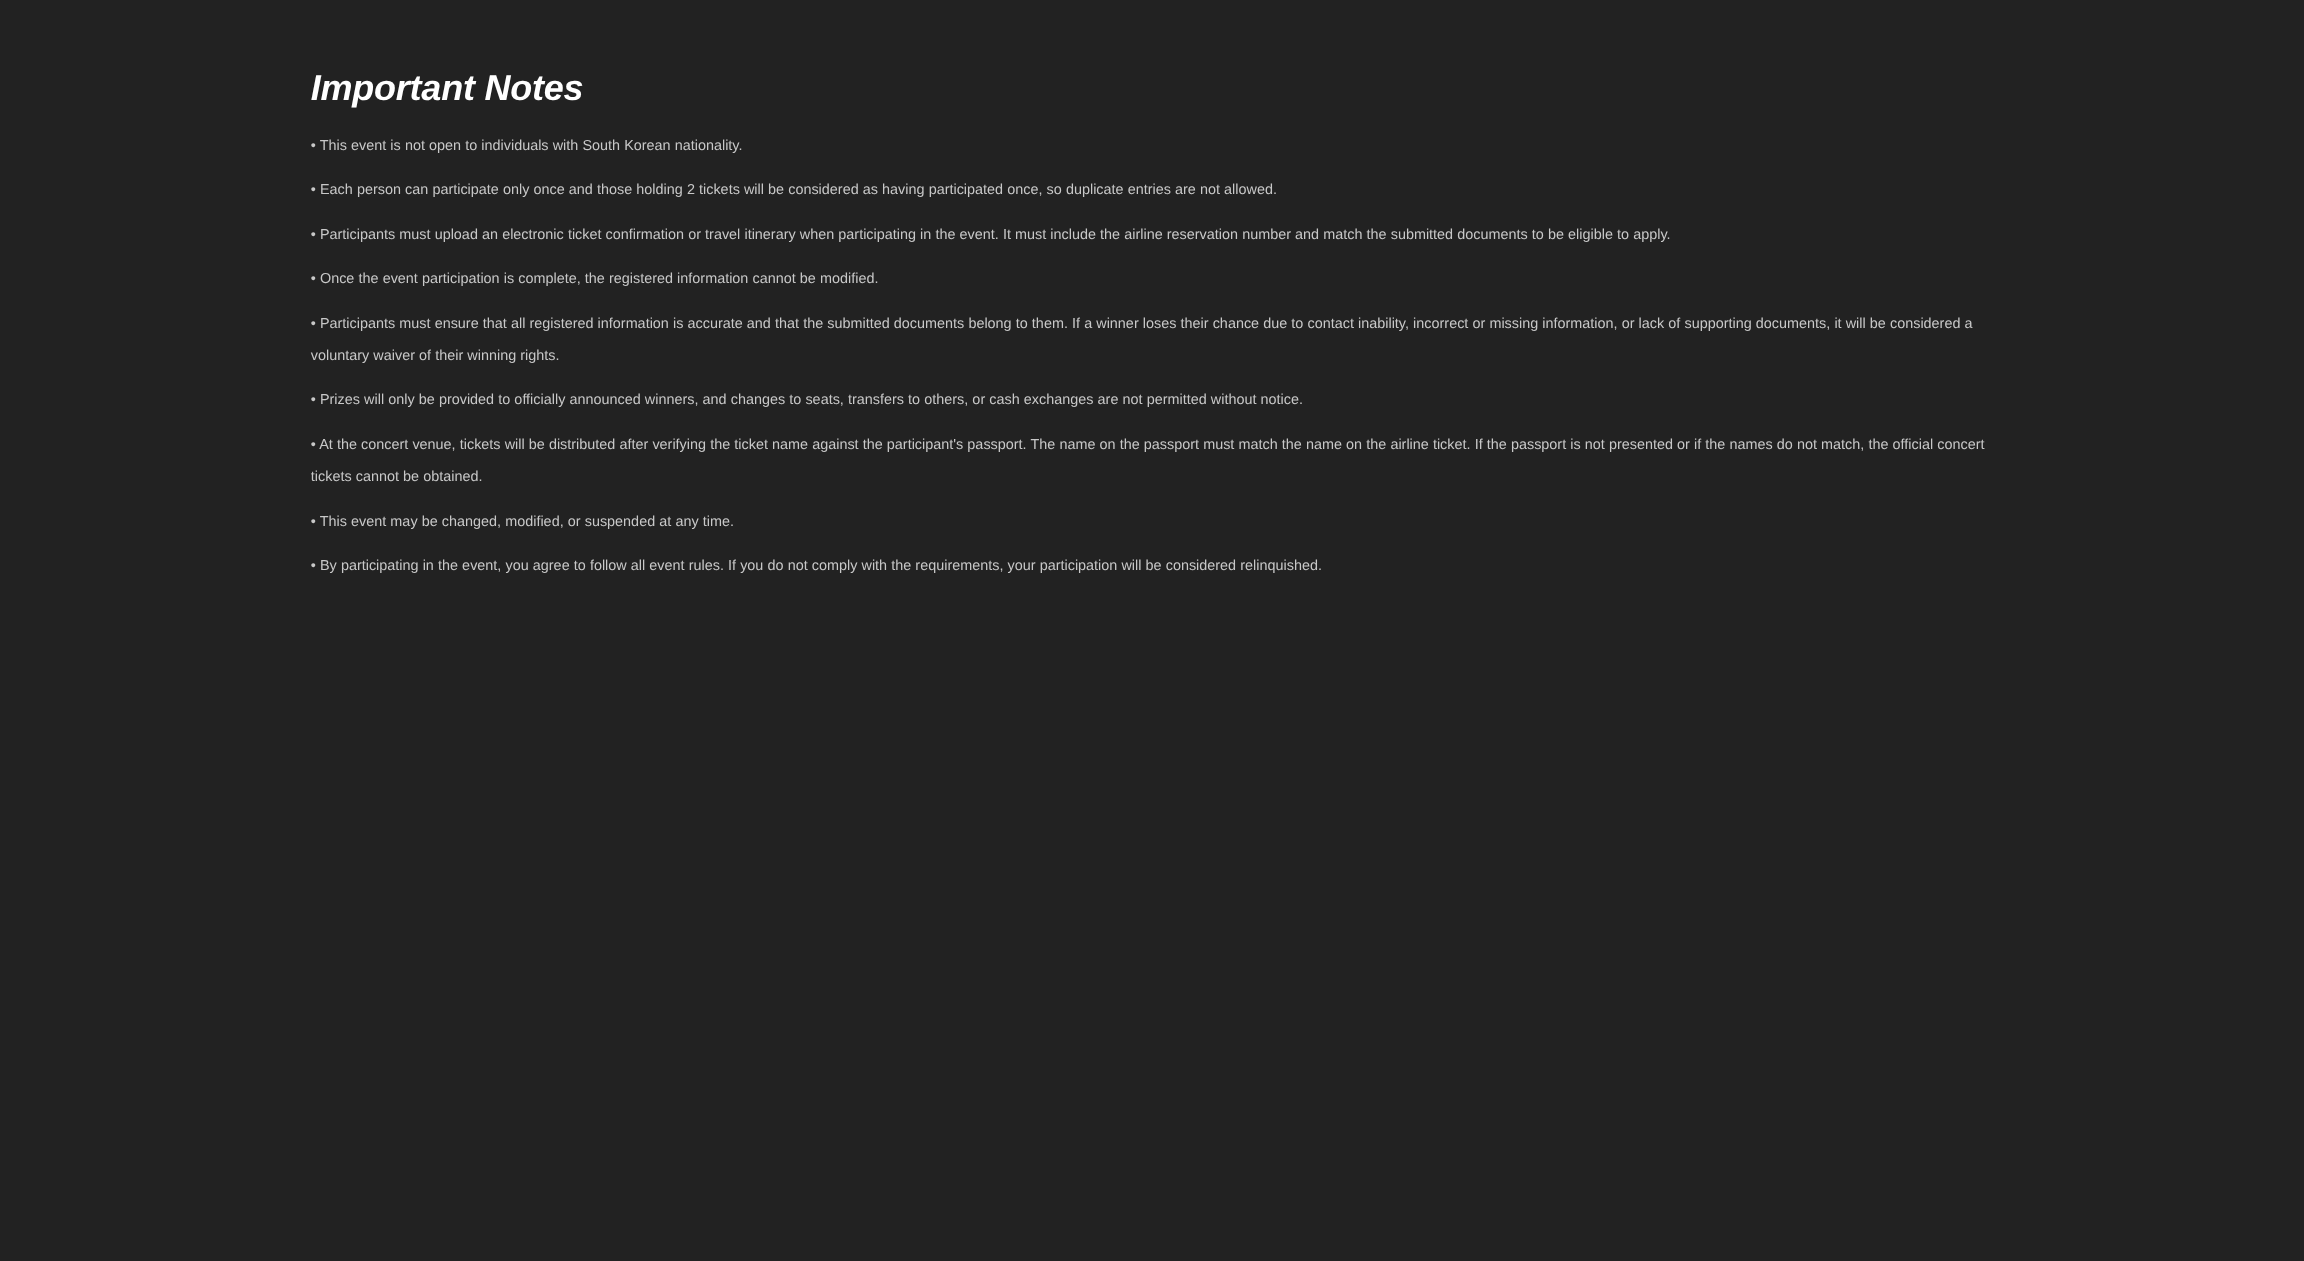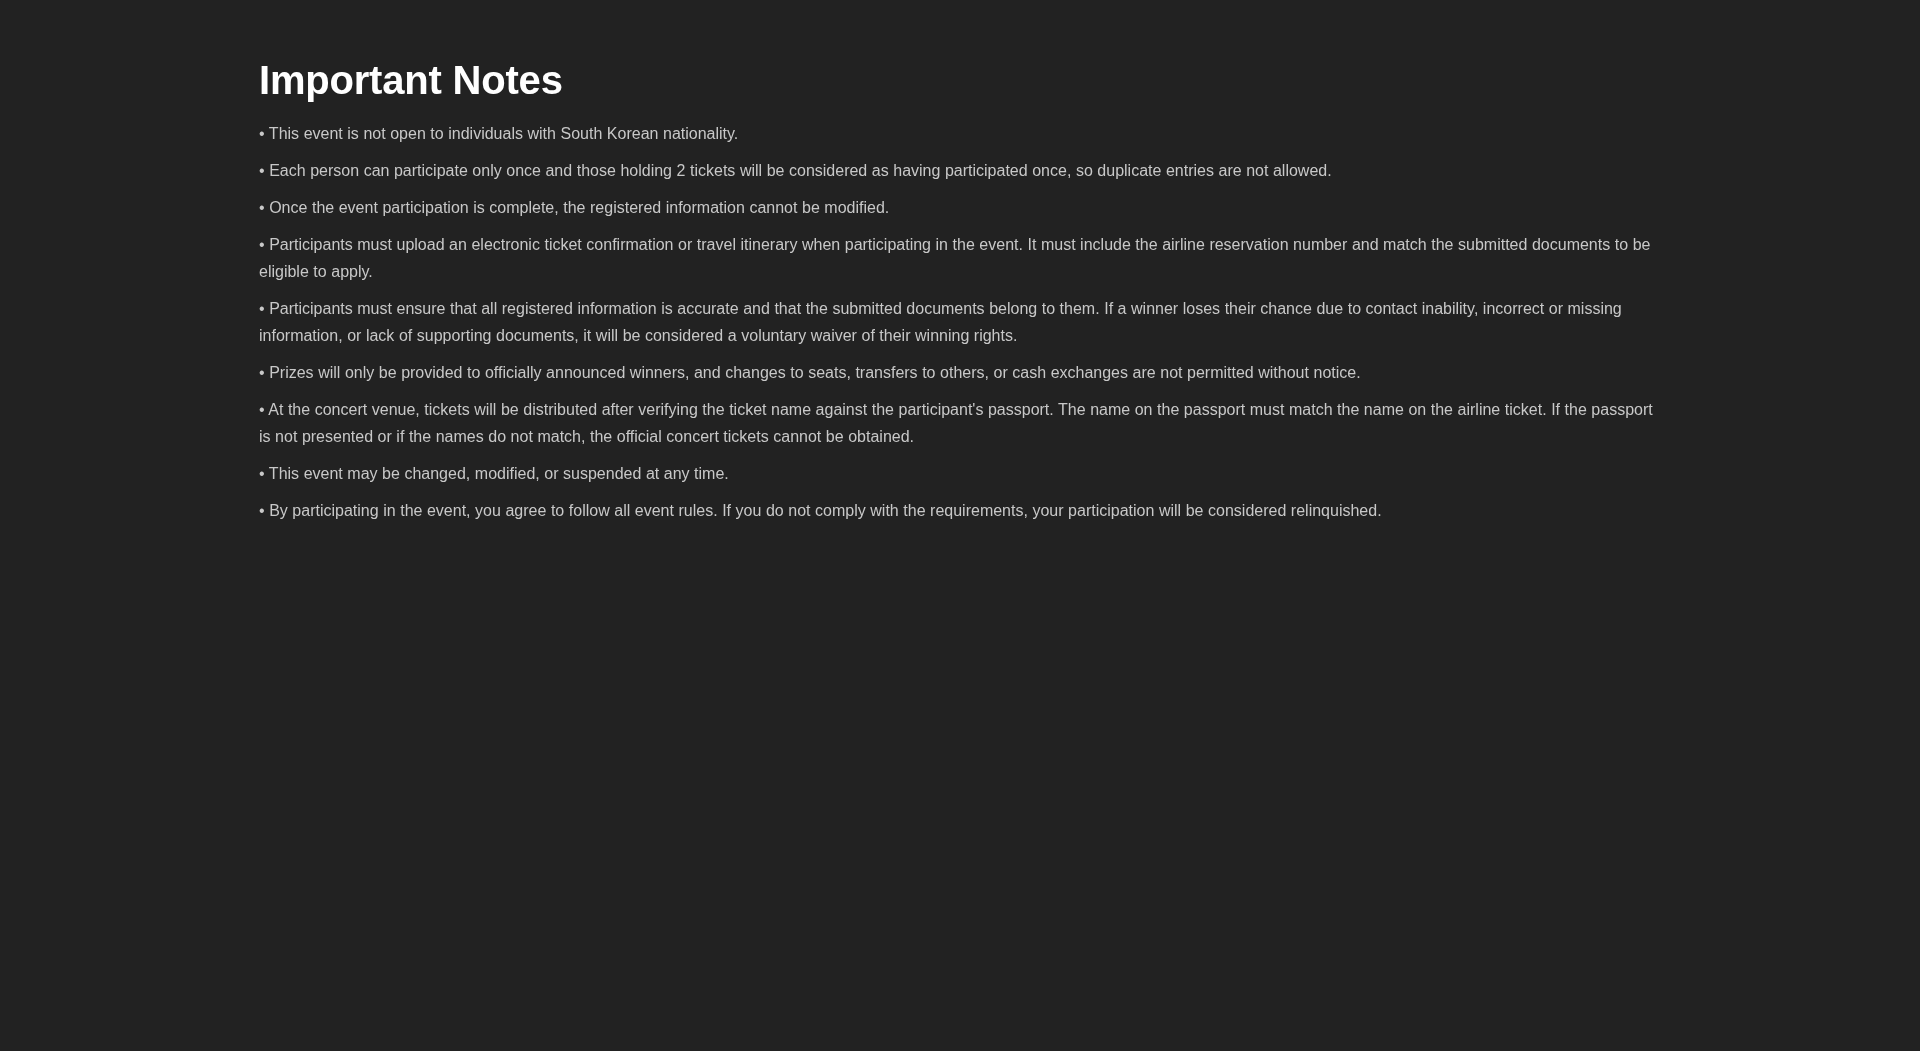--- a/index.html
+++ b/index.html
@@ -22,54 +22,55 @@
     box-sizing: border-box;
   }
   .notes-panel {
     position: absolute;
     left: 259px;
     top: 56px;
     width: 1398px;
   }
   .panel-title {
     color: #ffffff;
-    font-size: 40px;
+    font-size: 30px;
     font-weight: bold;
     line-height: 1.2;
     letter-spacing: -0.2px;
     margin: 0 0 16px 0;
+    font-style: italic;
   }
   .notes-list {
     list-style: none;
     margin: 0;
     padding: 0;
   }
   .note-item {
     color: #c8c8c8;
-    font-size: 16px;
+    font-size: 12px;
     line-height: 27px;
     margin: 0 0 10px 0;
     text-align: left;
     word-spacing: 0.1px;
   }
   .note-item:last-child {
     margin-bottom: 0;
   }
 </style>
 </head>
 <body>
 
 <div class="page">
   <section class="notes-panel">
     <h1 class="panel-title">Important Notes</h1>
     <ul class="notes-list">
       <li class="note-item">• This event is not open to individuals with South Korean nationality.</li>
       <li class="note-item">• Each person can participate only once and those holding 2 tickets will be considered as having participated once, so duplicate entries are not allowed.</li>
+      <li class="note-item">• Participants must upload an electronic ticket confirmation or travel itinerary when participating in the event. It must include the airline reservation number and match the submitted documents to be eligible to apply.</li>
       <li class="note-item">• Once the event participation is complete, the registered information cannot be modified.</li>
-      <li class="note-item">• Participants must upload an electronic ticket confirmation or travel itinerary when participating in the event. It must include the airline reservation number and match the submitted documents to be eligible to apply.</li>
       <li class="note-item">• Participants must ensure that all registered information is accurate and that the submitted documents belong to them. If a winner loses their chance due to contact inability, incorrect or missing information, or lack of supporting documents, it will be considered a voluntary waiver of their winning rights.</li>
       <li class="note-item">• Prizes will only be provided to officially announced winners, and changes to seats, transfers to others, or cash exchanges are not permitted without notice.</li>
       <li class="note-item">• At the concert venue, tickets will be distributed after verifying the ticket name against the participant's passport. The name on the passport must match the name on the airline ticket. If the passport is not presented or if the names do not match, the official concert tickets cannot be obtained.</li>
       <li class="note-item">• This event may be changed, modified, or suspended at any time.</li>
       <li class="note-item">• By participating in the event, you agree to follow all event rules. If you do not comply with the requirements, your participation will be considered relinquished.</li>
     </ul>
   </section>
 </div>
 
 </body></html>

